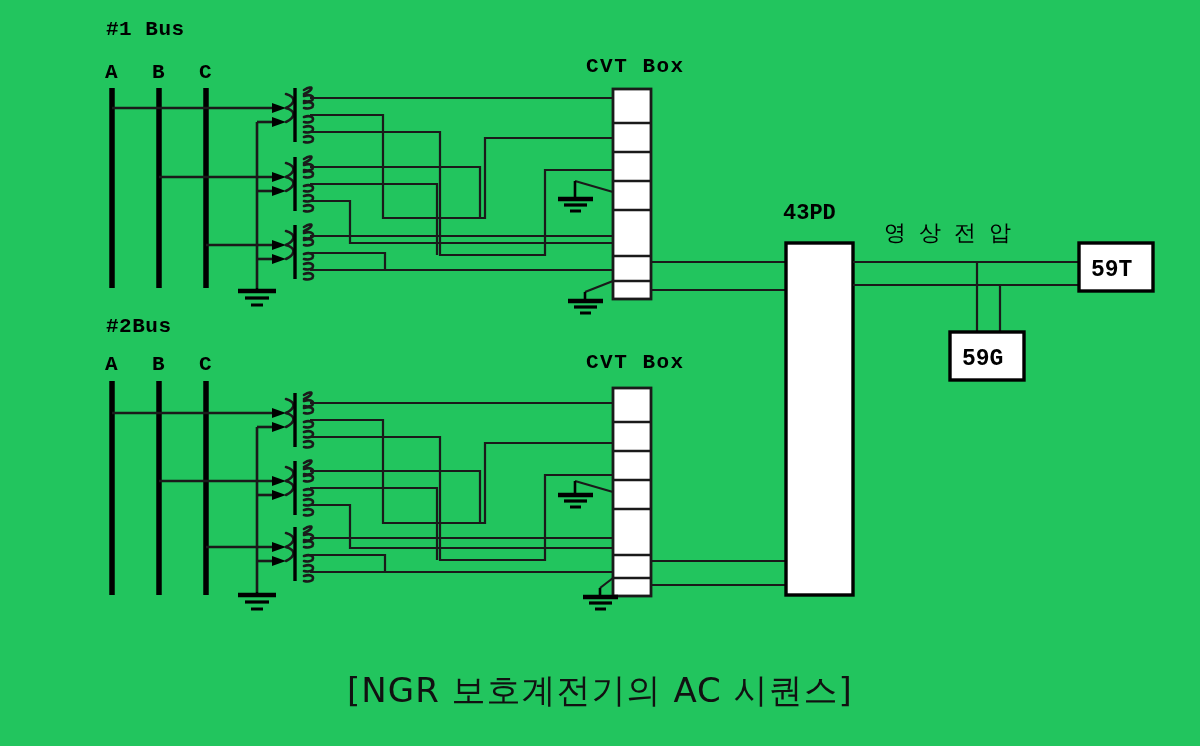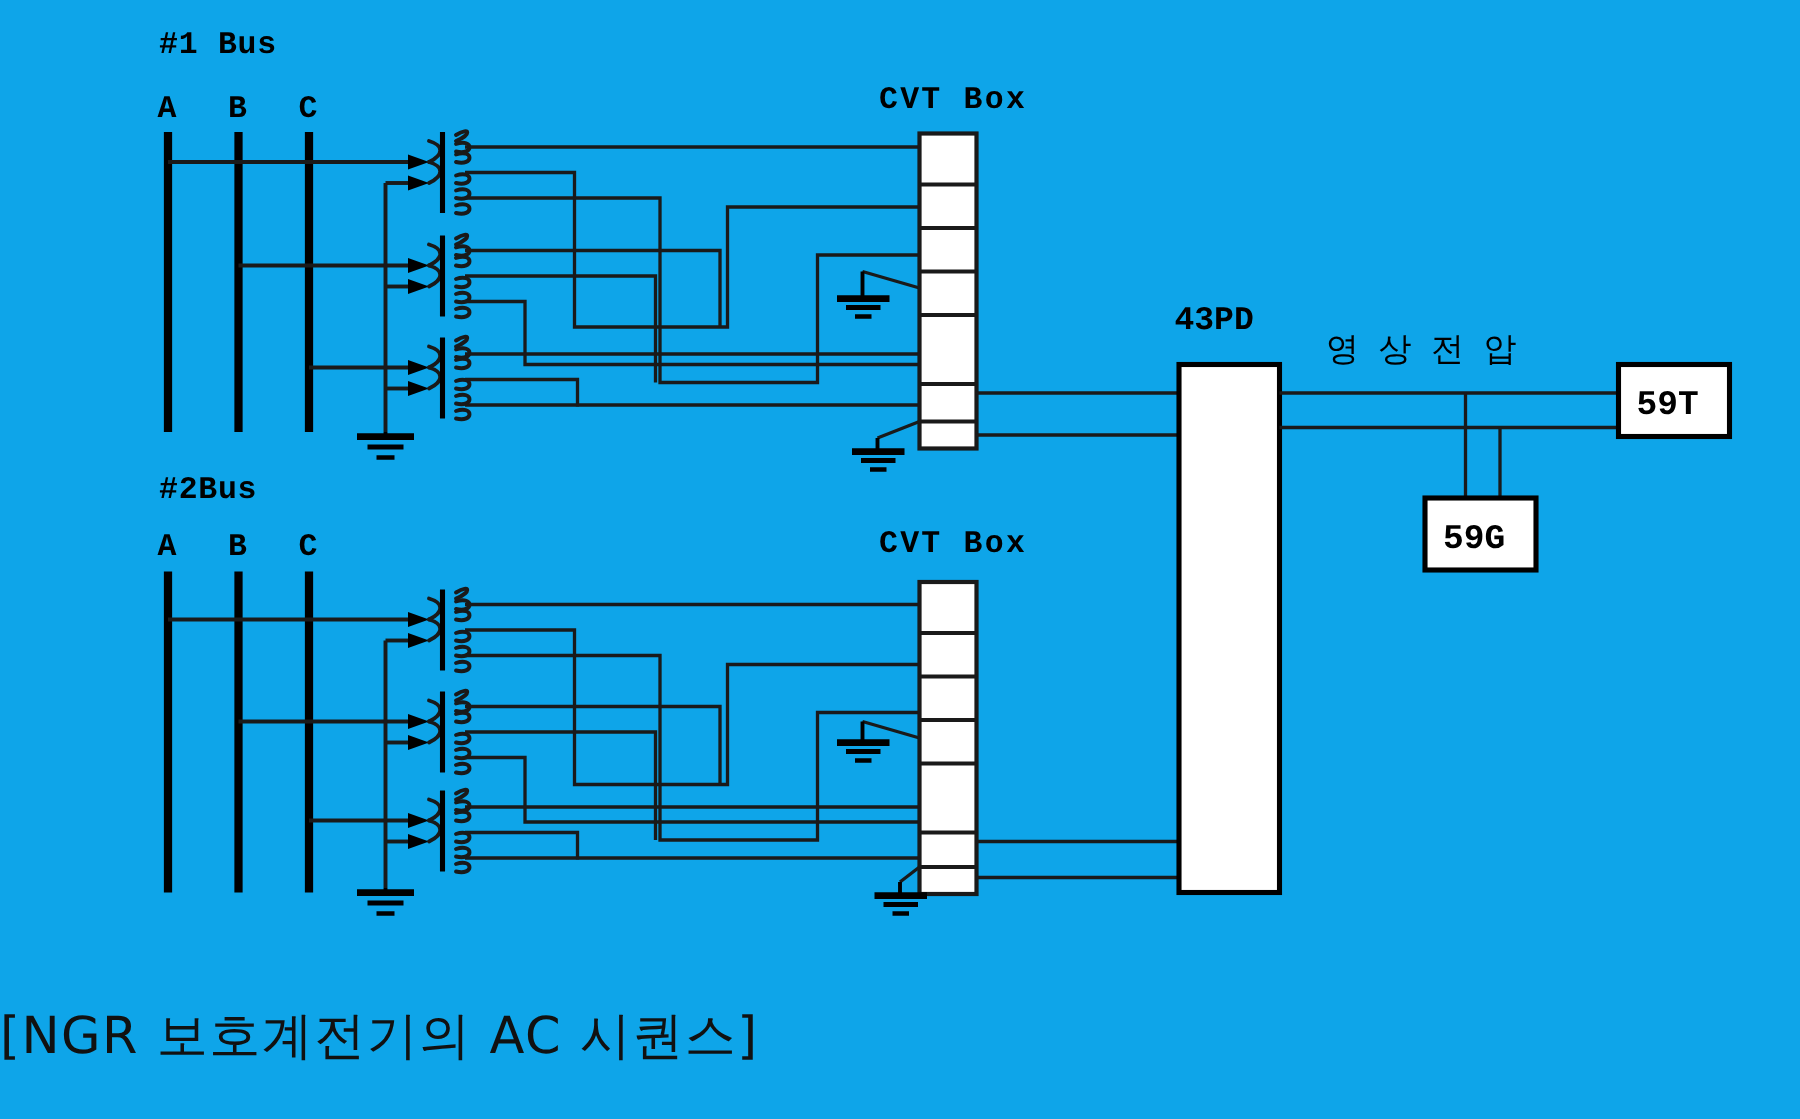--- a/index.html
+++ b/index.html
@@ -10,21 +10,21 @@
   body {
     width: 1200px;
     height: 746px;
     font-family: "Liberation Sans", sans-serif;
     overflow: hidden;
   }
   #diagram-root {
     position: relative;
     width: 1200px;
     height: 746px;
-    background: #0ea5e9;
+    background: #22c55e;
   }
   svg#schematic {
     position: absolute;
     top: 0;
     left: 0;
     width: 1200px;
     height: 746px;
     display: block;
   }
   .wire {
@@ -103,21 +103,21 @@
     font-family: "DejaVu Sans", sans-serif;
     font-size: 22px;
     fill: #000000;
     letter-spacing: 3px;
   }
   .caption {
     position: absolute;
     left: 0;
     top: 668px;
     width: 1200px;
-    text-align: left;
+    text-align: center;
     font-family: "DejaVu Sans", sans-serif;
     font-size: 34px;
     color: #111111;
     letter-spacing: 1px;
     white-space: pre;
   }
 </style>
 </head>
 <body>
 

